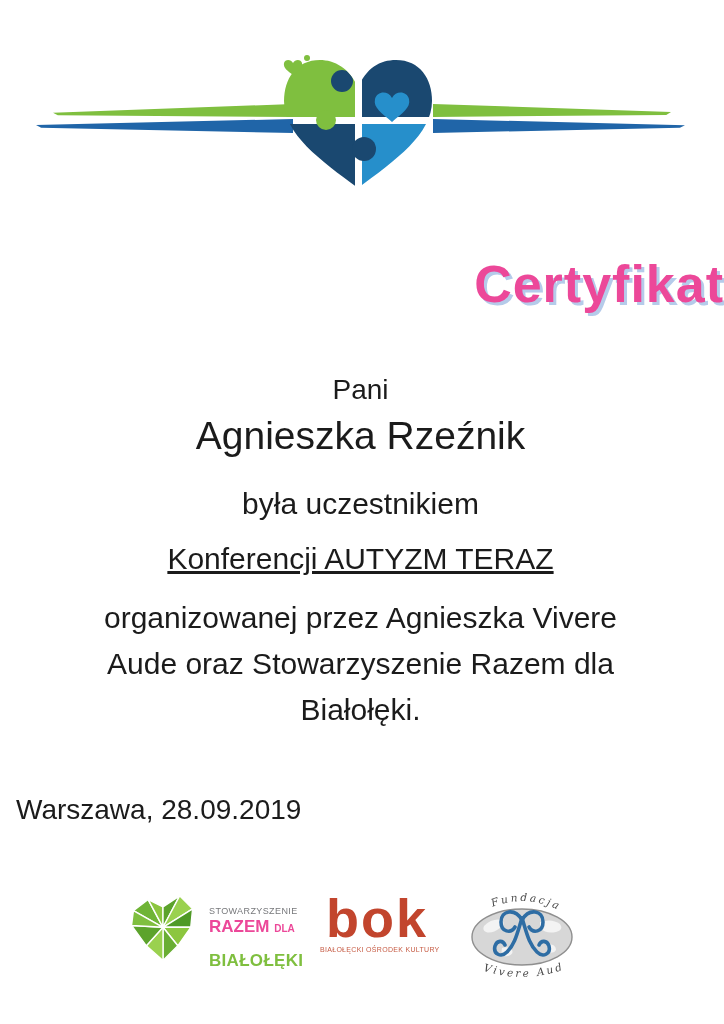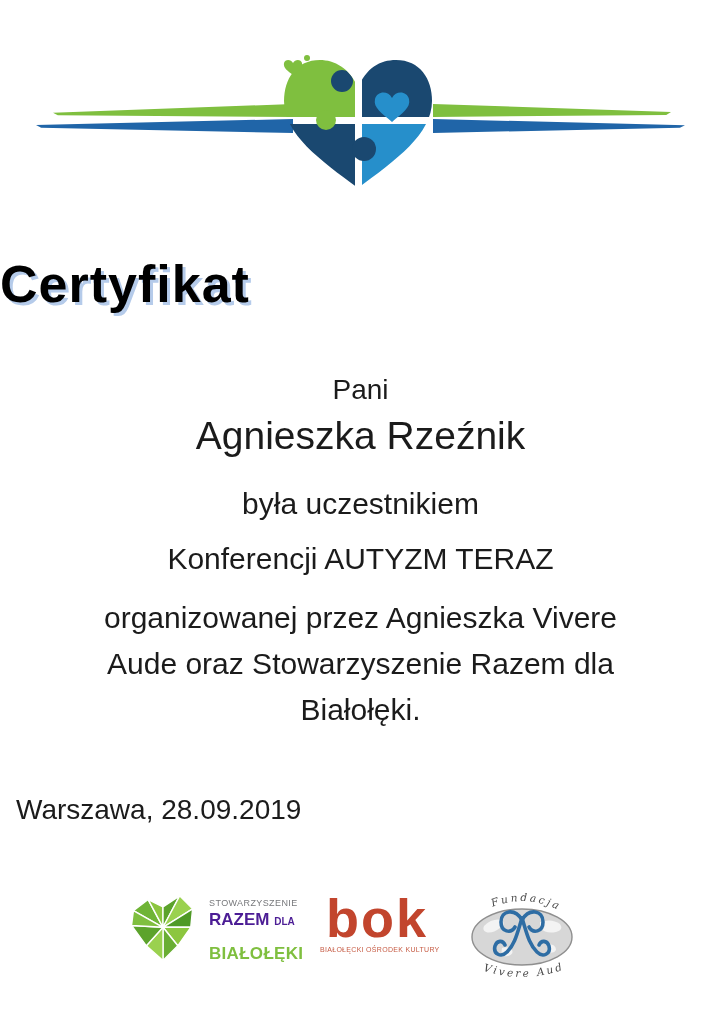--- a/index.html
+++ b/index.html
@@ -15,38 +15,38 @@
                     clip-path:polygon(0 68%, 100% 0, 100% 100%, 2% 86%); }
   .sw-blue-left   { left:36px;  top:119px; width:257px; height:14px; background:#2065A8;
                     clip-path:polygon(0 42%, 100% 0, 100% 100%, 2% 62%); }
   .sw-green-right { left:433px; top:104px; width:238px; height:13px; background:#7FBF3F;
                     clip-path:polygon(0 0, 100% 62%, 98% 84%, 0 100%); }
   .sw-blue-right  { left:433px; top:119px; width:252px; height:14px; background:#2065A8;
                     clip-path:polygon(0 0, 100% 44%, 98% 62%, 0 100%); }
   .heart-logo { position:absolute; left:278px; top:54px; }
   
   .title {
-    position:absolute; top:254px; left:0; right:0; text-align:left;
-    font-size:52px; font-weight:bold; color:#000000; letter-spacing:1px;
+    position:absolute; top:254px; left:0; right:0; text-align:right;
+    font-size:52px; font-weight:bold; color:#ec4899; letter-spacing:1px;
     text-shadow:3px 3px 0 #B5CBEA;
   }
   
   .ctr { position:absolute; left:0; right:3px; text-align:center; }
   .salutation   { top:374px; font-size:28px; }
   .recipient    { top:414px; font-size:39px; }
   .participation{ top:487px; font-size:30px; }
-  .event-name   { top:542px; font-size:30px; }
+  .event-name   { top:542px; font-size:30px;text-decoration:underline; }
   .organizer    { top:595px; font-size:30px; line-height:46px; max-width:580px;
                   margin:0 auto; }
   .place-date   { position:absolute; left:16px; top:794px; font-size:28px; }
   
-  .logo-razem { position:absolute; left:126px; top:892px; display:flex; align-items:center; gap:9px; }
+  .logo-razem { position:absolute; left:126px; top:892px; display:flex; align-items:flex-end; gap:9px; }
   .razem-text { display:flex; flex-direction:column; line-height:1.05; }
   .razem-l1 { font-size:9px;  color:#77787B; letter-spacing:0.4px; }
-  .razem-l2 { color:#4c1d95; font-weight:bold; font-size:17px; margin-top:2px; }
+  .razem-l2 { color:#ec4899; font-weight:bold; font-size:17px; margin-top:2px; }
   .razem-l2 .dla { font-size:10px; font-weight:bold; }
   .razem-l3 { font-size:17px; font-weight:bold; color:#7FBF3F; margin-top:16px; letter-spacing:0.3px; }
   .logo-bok { position:absolute; left:320px; top:893px; width:108px; text-align:right; }
   .bok-word { font-size:54px; line-height:50px; font-weight:bold; color:#C2452D; letter-spacing:2px; }
   .bok-sub  { font-size:7px; color:#C65B44; letter-spacing:0.3px; white-space:nowrap; margin-top:3px; }
   .logo-vivere { position:absolute; left:462px; top:882px; }
 </style>
 </head>
 <body>
 

